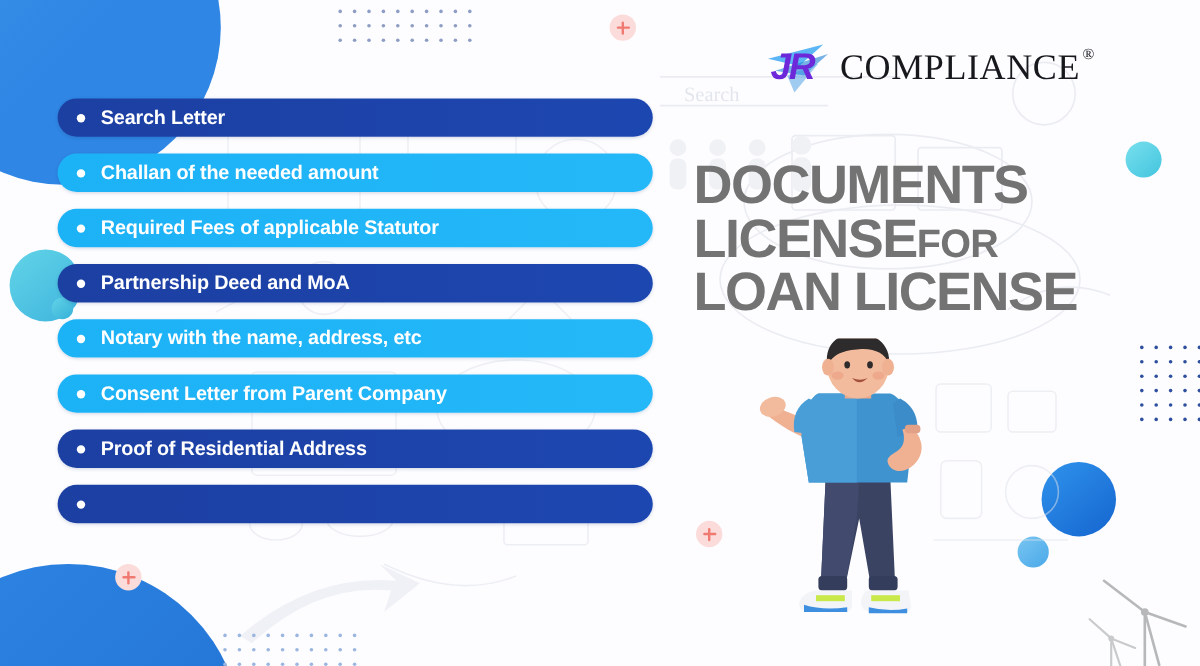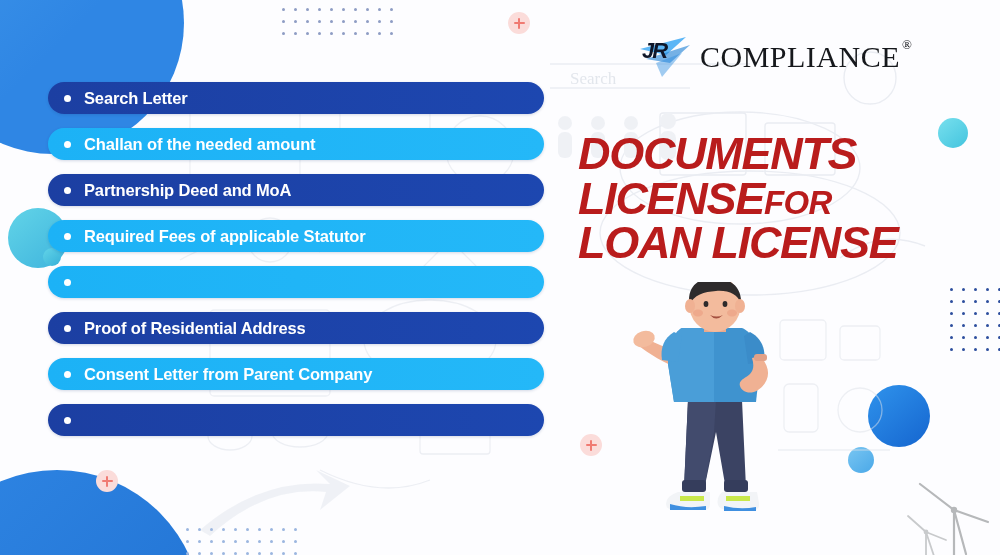--- a/index.html
+++ b/index.html
@@ -77,40 +77,39 @@
   }
   .pill.w1{width:496px;}
   .pill.w2{width:496px;}
 
   
   .logo{position:absolute;left:636px;top:33px;display:flex;align-items:flex-start;}
   .logo-mark{position:relative;width:62px;height:48px;flex:0 0 auto;}
   .logo-jr{
     position:absolute;left:6px;top:5px;
     font-family:"Liberation Sans", sans-serif;
-    font-size:22px;font-weight:bold;font-style:italic;color:#0f172a;
+    font-size:31px;font-weight:bold;font-style:italic;color:#6d28d9;
     letter-spacing:-2px;z-index:3;
   }
   .logo-wave{position:absolute;left:0;top:0;z-index:1;}
   .logo-word{
     font-family:"Liberation Serif", serif;
     font-size:30px;color:#16181c;letter-spacing:.5px;
     margin-left:2px;margin-top:7px;white-space:nowrap;
   }
   .logo-r{
     font-family:"Liberation Serif", serif;
     font-size:13px;color:#16181c;margin-top:4px;margin-left:2px;
   }
 
   
   .heading{
     position:absolute;left:578px;top:132px;width:400px;
-    color:#b91c1c;font-weight:bold;font-size:45px;line-height:.99;
+    color:#737373;font-weight:bold;font-size:45px;line-height:.99;
     letter-spacing:-1.3px;
-    font-style:italic;
   }
   .heading .l{display:block;white-space:nowrap;}
   .heading .for{font-size:33px;font-weight:bold;letter-spacing:-.6px;}
 
   
   .char{position:absolute;left:630px;top:282px;width:170px;height:238px;}
 
   
   .footer{
     position:absolute;left:525px;top:526px;height:22px;
@@ -398,38 +397,39 @@
 
   <div class="list">
     <div class="pill dark w1">
       <span class="bullet"></span>
       <span class="txt">Search Letter</span>
     </div>
     <div class="pill light w2">
       <span class="bullet"></span>
       <span class="txt">Challan of the needed amount</span>
     </div>
+    <div class="pill light w2">
+      <span class="bullet"></span>
+      <span class="txt">Required Fees of applicable Statutor</span>
+    </div>
     <div class="pill dark w1">
       <span class="bullet"></span>
       <span class="txt">Partnership Deed and MoA</span>
     </div>
     <div class="pill light w2">
       <span class="bullet"></span>
-      <span class="txt">Required Fees of applicable Statutor</span>
+      <span class="txt">Notary with the name, address, etc</span>
     </div>
     <div class="pill light w2">
       <span class="bullet"></span>
+      <span class="txt">Consent Letter from Parent Company</span>
     </div>
     <div class="pill dark w1">
       <span class="bullet"></span>
       <span class="txt">Proof of Residential Address</span>
     </div>
-    <div class="pill light w2">
-      <span class="bullet"></span>
-      <span class="txt">Consent Letter from Parent Company</span>
-    </div>
     <div class="pill dark w1">
       <span class="bullet"></span>
     </div>
   </div>
 
 
 </div>
 
 </body></html>

